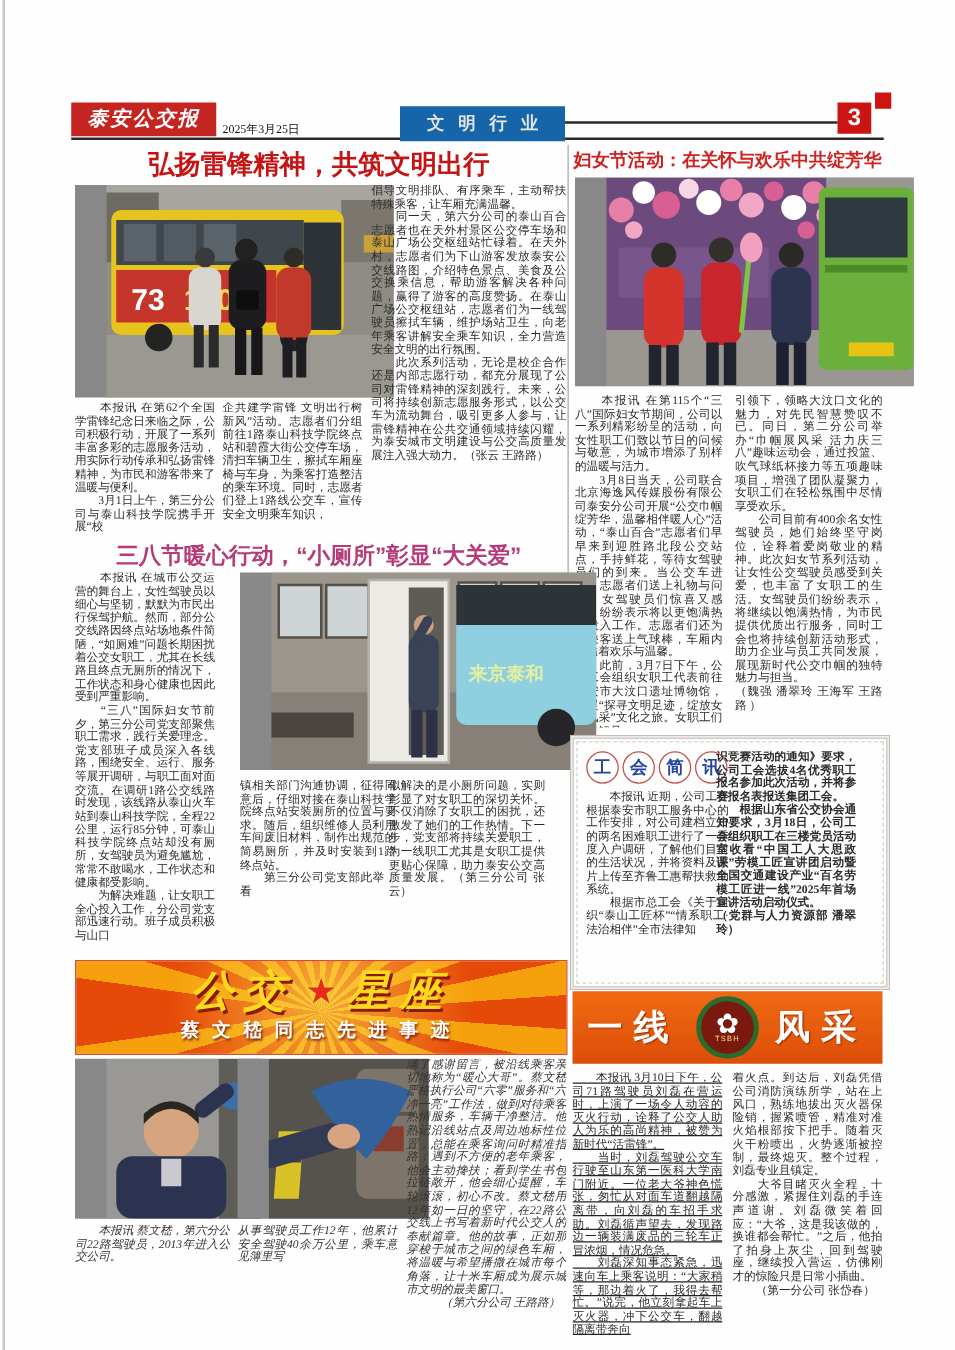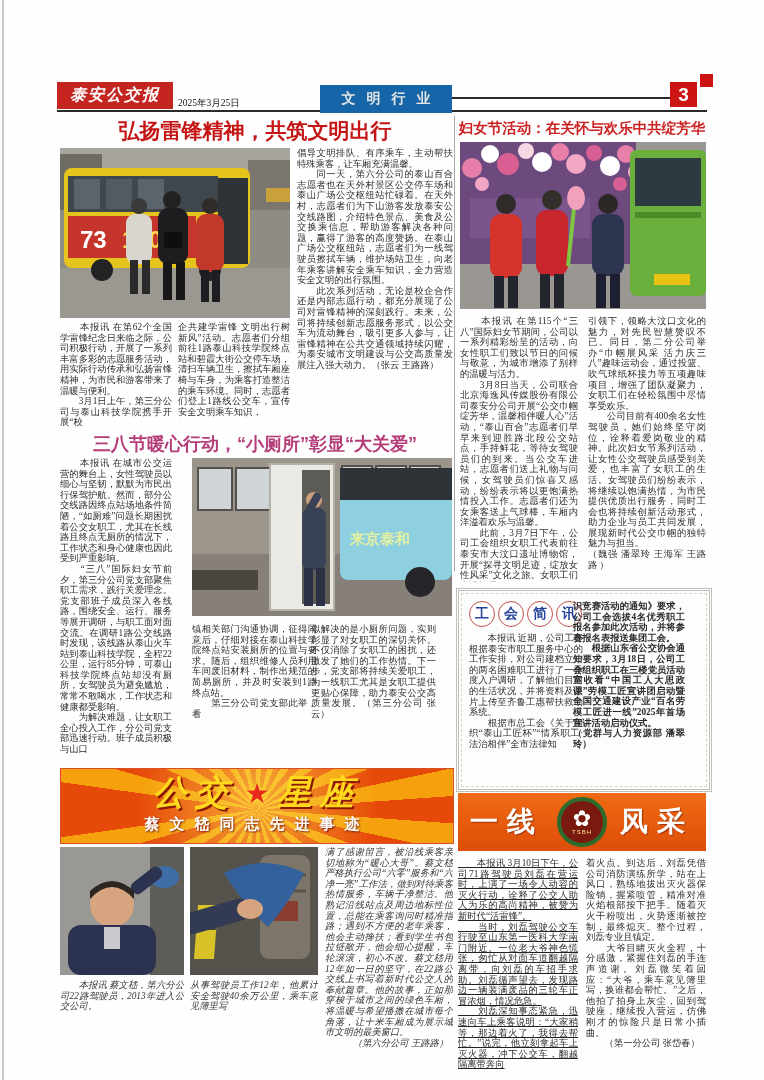--- a/index.html
+++ b/index.html
@@ -30,21 +30,21 @@
   .a1-head{left:57px;top:117px;width:396px;font-size:21px;color:#c41414;}
   .a2-head{left:456px;top:119px;width:252px;font-size:14.5px;color:#cc2222;}
   .a3-head{left:57px;top:432px;width:396px;font-size:18px;color:#b43c78;}
 
   
   .paras{position:absolute;overflow:hidden;}
   .paras p{margin:0;font-size:9.3px;line-height:10.6px;text-align:justify;color:#2b2b2b;}
   .kai p{font-style:italic;color:#333;}
 
   
-  .photo{position:absolute;overflow:hidden;background:#888;}
+  .photo{position:absolute;overflow:hidden;background:#888;padding-left:25px;}
   .photo svg{display:block;}
 
   
   .ub-box{position:absolute;left:456px;top:588px;width:250px;height:198px;background:#fdfdfd;
           border:3px double #c2bfb8;outline:1px dashed #d7d4cd;outline-offset:-6px;}
   .ub-col{position:absolute;top:10px;}
   .ub-header{display:flex;gap:3px;margin-bottom:6px;}
   .ub-circle{width:24px;height:24px;border:1.5px solid #c0504a;border-radius:50%;
              color:#27459c;font-size:14px;font-weight:bold;display:flex;align-items:center;justify-content:center;
              font-family:"Liberation Serif",serif;background:#fff;}
@@ -314,16 +314,16 @@
     <span class="yx-word">风采</span>
   </div>
 
   <div class="paras" style="left:458px;top:858px;width:120px;height:216px;text-decoration:underline;">
       <p>　　本报讯 3月10日下午，公司71路驾驶员刘磊在营运时，上演了一场令人动容的灭火行动，诠释了公交人助人为乐的高尚精神，被赞为新时代“活雷锋”。</p>
       <p>　　当时，刘磊驾驶公交车行驶至山东第一医科大学南门附近。一位老大爷神色慌张，匆忙从对面车道翻越隔离带，向刘磊的车招手求助。刘磊循声望去，发现路边一辆装满废品的三轮车正冒浓烟，情况危急。</p>
       <p>　　刘磊深知事态紧急，迅速向车上乘客说明：“大家稍等，那边着火了，我得去帮忙。”说完，他立刻拿起车上灭火器，冲下公交车，翻越隔离带奔向</p>
     </div>
   <div class="paras" style="left:586px;top:858px;width:120px;height:216px;">
       <p>着火点。到达后，刘磊凭借公司消防演练所学，站在上风口，熟练地拔出灭火器保险销，握紧喷管，精准对准火焰根部按下把手。随着灭火干粉喷出，火势逐渐被控制，最终熄灭。整个过程，刘磊专业且镇定。</p>
-      <p>　　大爷目睹灭火全程，十分感激，紧握住刘磊的手连声道谢。刘磊微笑着回应：“大爷，乘车意见簿里写，换谁都会帮忙。”之后，他拍了拍身上灰尘，回到驾驶座，继续投入营运，仿佛刚才的惊险只是日常小插曲。</p>
+      <p>　　大爷目睹灭火全程，十分感激，紧握住刘磊的手连声道谢。刘磊微笑着回应：“大爷，这是我该做的，换谁都会帮忙。”之后，他拍了拍身上灰尘，回到驾驶座，继续投入营运，仿佛刚才的惊险只是日常小插曲。</p>
       <p>　　（第一分公司 张岱春）</p>
     </div>
 </div>
 
 </body></html>

